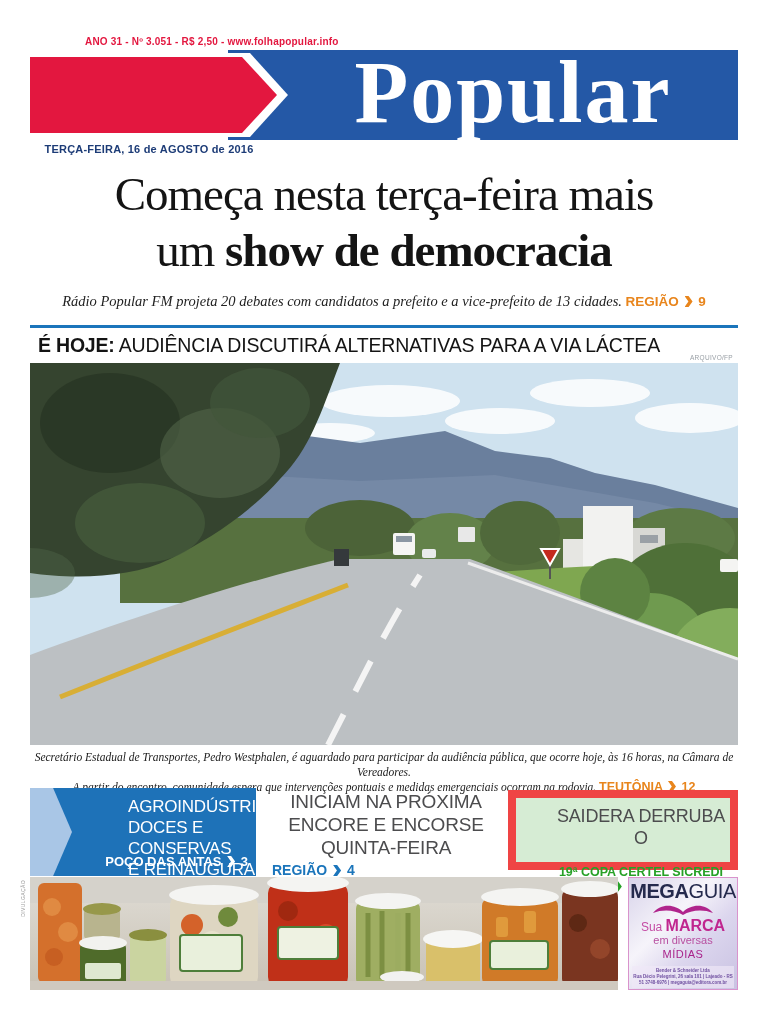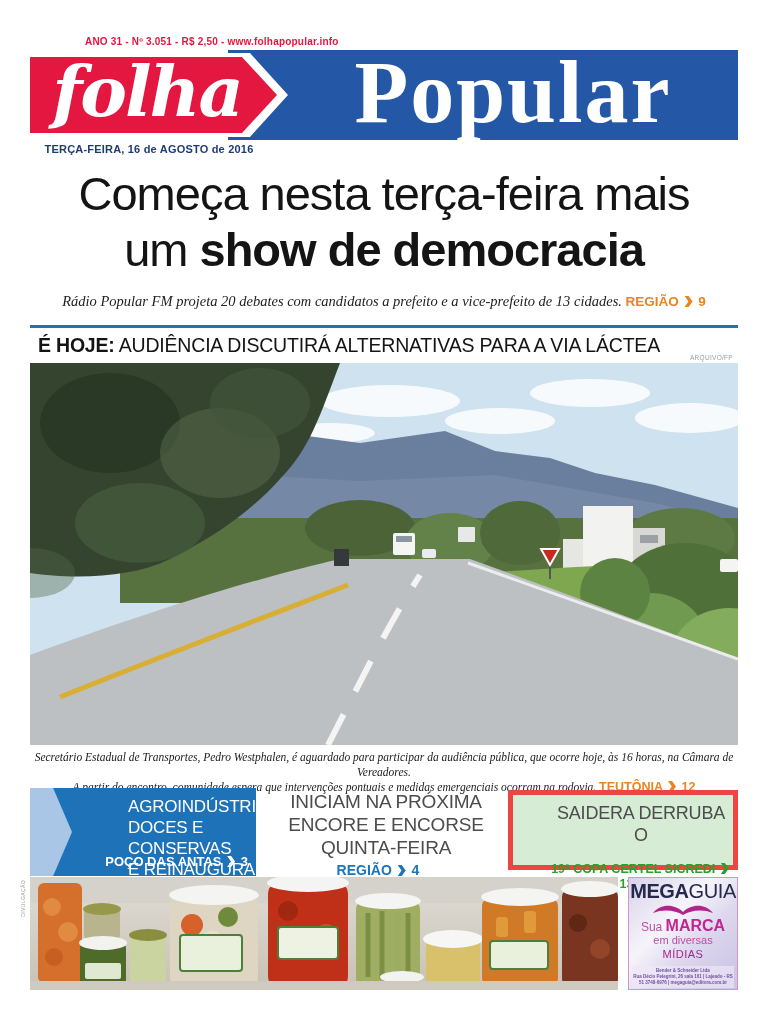--- a/index.html
+++ b/index.html
@@ -29,21 +29,21 @@
     color:#ffffff; text-align:center; letter-spacing:2px;
   }
   .dateline {
     position:absolute; left:30px; top:143px; width:238px;
     font:bold 11px/13px "Liberation Sans", sans-serif;
     color:#1d3c77; text-align:center; letter-spacing:.2px;
   }
   
   .headline {
     position:absolute; left:30px; top:166px; width:708px;
-    font-family:Liberation Sans, sans-serif; color:#141414;
+    font-family:Liberation Serif, serif; color:#141414;
     font-size:47px; line-height:56px; text-align:center; letter-spacing:-1px;
   }
   .headline .hl-bold { font-weight:bold; }
   .deck {
     position:absolute; left:30px; top:292px; width:708px;
     font:italic 14.5px/18px "Liberation Serif", serif;
     color:#222222; text-align:center;
   }
   .deck .ref { font:bold 13.5px/18px "Liberation Sans", sans-serif; color:#e8851c; font-style:normal; }
   
@@ -89,26 +89,26 @@
   .teaser-blue .t-ref {
     position:absolute; right:8px; bottom:7px;
     font:bold 13px/15px "Liberation Sans", sans-serif; color:#ffffff;
   }
   .teaser-mid { position:absolute; left:272px; top:790px; width:228px; }
   .teaser-mid .t-lines {
     font:400 19px/23px "Liberation Sans", sans-serif; color:#4c4c4e;
     text-align:center; letter-spacing:-.2px;
   }
   .teaser-mid .t-ref {
-    margin-top:3px; padding-right:16px; text-align:center;
+    margin-top:3px; padding-right:16px; text-align:left;
     font:bold 14px/16px "Liberation Sans", sans-serif; color:#1b75bb;
   }
   .teaser-green {
     position:absolute; left:508px; top:790px; width:230px; height:80px;
-    background:#d6ecd4; border:5px solid #ef4444; text-align:center;padding-left:36px;
+    background:#d6ecd4; border:8px solid #ef4444; text-align:center;padding-left:36px;
   }
   .teaser-green .t-lines {
     margin-top:7px; font:400 18px/22px "Liberation Sans", sans-serif;
     color:#4c4c4e; letter-spacing:-.2px;
   }
   .teaser-green .t-ref {
     margin-top:16px; font:bold 12.5px/15px "Liberation Sans", sans-serif; color:#27a127;
   }
   
   .jars-photo { position:absolute; left:30px; top:877px; width:588px; height:113px; overflow:hidden; }
@@ -141,21 +141,20 @@
 <div class="page">
 
   <div class="topline">ANO 31 - Nº 3.051 - R$ 2,50   -   www.folhapopular.info</div>
 
   <div class="masthead">
     <svg width="708" height="90" viewBox="0 0 708 90" aria-hidden="true">
       <rect x="198" y="0" width="510" height="90" fill="#2458a6"></rect>
       <polygon points="0,3 220,3 258,45 220,87 0,87" fill="#ffffff"></polygon>
       <polygon points="0,7 212,7 247,45 212,83 0,83" fill="#e3173f"></polygon>
     </svg>
-    <div class="folha">folha</div>
     <div class="popular">Popular</div>
   </div>
   <div class="dateline">TERÇA-FEIRA, 16 de AGOSTO de 2016</div>
 
   <div class="headline">
     <div>Começa nesta terça-feira mais</div>
     <div><span>um </span><span class="hl-bold">show de democracia</span></div>
   </div>
   <div class="deck">
     <span>Rádio Popular FM projeta 20 debates com candidatos a prefeito e a vice-prefeito de 13 cidades.</span>

